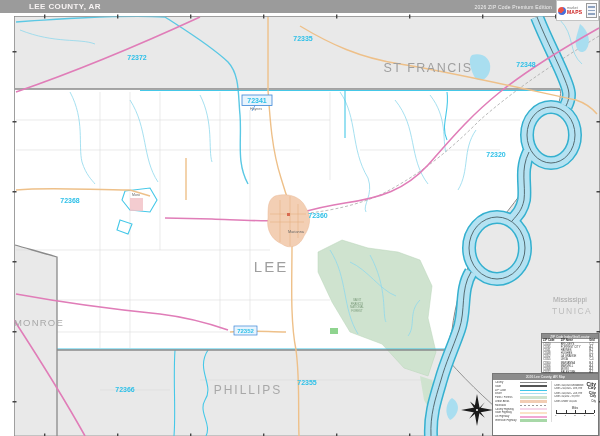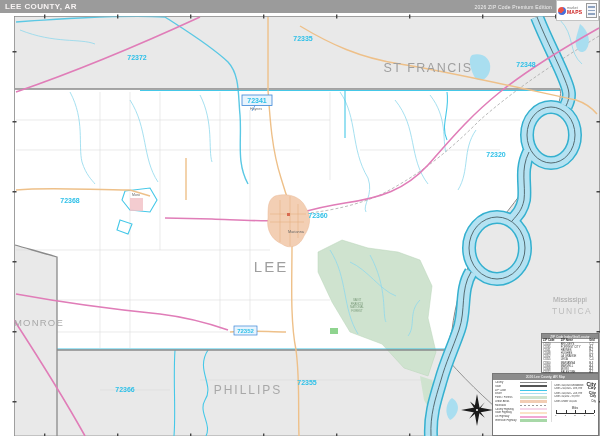--- a/index.html
+++ b/index.html
@@ -9,20 +9,21 @@
     -webkit-font-smoothing:antialiased;
   }
   
   .titlebar{
     position:absolute;left:0;top:0;width:600px;height:13px;
     background:#9b9b9b;display:flex;align-items:center;
   }
   .titlebar .map-title{
     color:#f7f3f3;font-size:8px;font-weight:bold;letter-spacing:.4px;
     padding-left:5px;
+    margin-left:24px;
   }
   .titlebar .edition{
     position:absolute;right:48px;top:4px;color:#f2f2f2;font-size:5px;letter-spacing:.2px;
   }
   
   .logo{
     position:absolute;right:1px;top:0;width:43px;height:21px;background:#ffffff;
     border:1px solid #c4c4c4;box-sizing:border-box;display:flex;align-items:center;
     padding:1px;z-index:30;
   }

